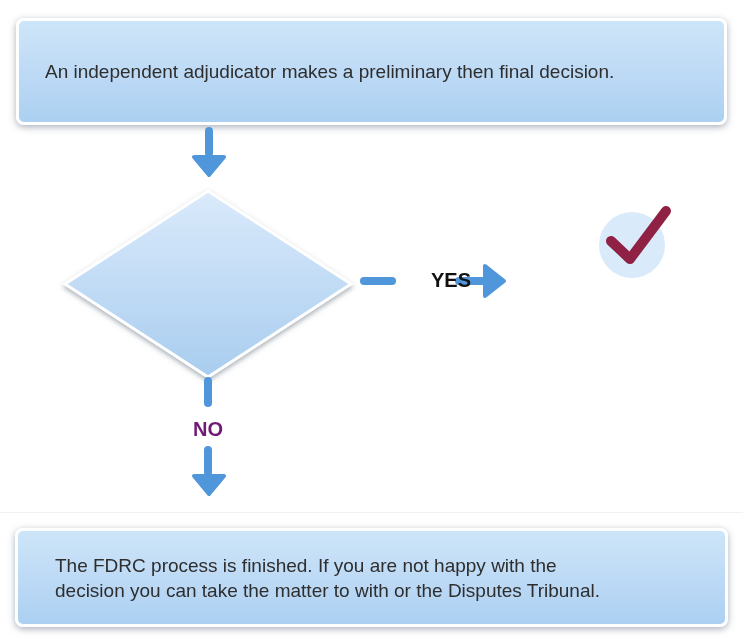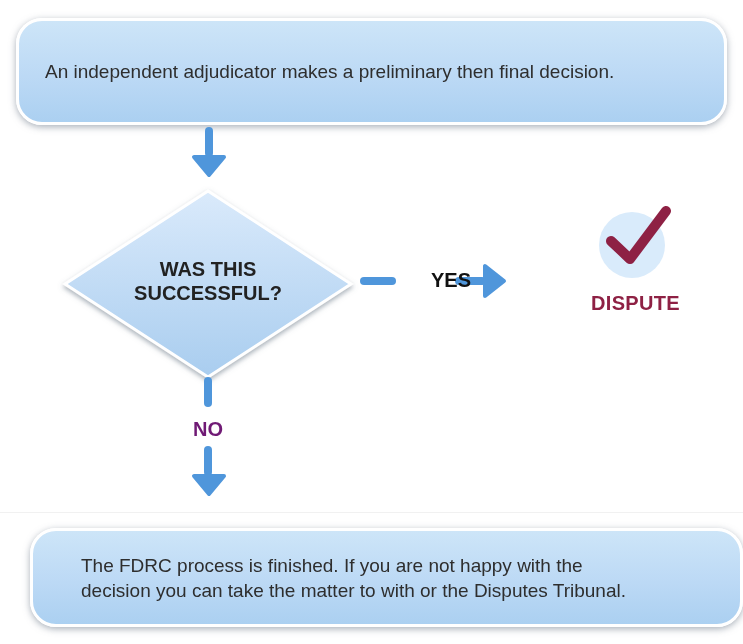--- a/index.html
+++ b/index.html
@@ -4,27 +4,27 @@
 <style>
   html,body{margin:0;padding:0;background:#fff;}
   .canvas{
     position:relative;width:743px;height:644px;background:#ffffff;overflow:hidden;
     font-family:"Liberation Sans","DejaVu Sans",sans-serif;
   }
   .divider{position:absolute;left:0;top:512px;width:743px;height:1px;background:rgba(0,0,0,0.055);}
   .box{
     position:absolute;box-sizing:border-box;
     background:linear-gradient(180deg,#cde5f8 0%,#bcd9f5 55%,#abd0f1 100%);
-    border:3px solid #ffffff;border-radius:26px;
+    border:3px solid #ffffff;border-radius:8px;
     box-shadow:0 2px 7px rgba(96,110,125,0.55);
     display:flex;align-items:center;
     color:#2e2e2e;font-size:19px;line-height:25px;
   }
   .top-box{left:16px;top:18px;width:711px;height:107px;padding-left:26px;}
-  .bottom-box{left:30px;top:528px;width:713px;height:99px;padding-left:48px;}
+  .bottom-box{left:15px;top:528px;width:713px;height:99px;padding-left:37px;}
   .shape-layer{position:absolute;left:0;top:0;width:743px;height:644px;pointer-events:none;}
   .label{position:absolute;text-align:center;font-weight:bold;color:#1c1c1c;}
   .diamond-label{left:98px;top:257px;width:220px;font-size:20px;line-height:24px;color:#222222;}
   .yes-label{left:422px;top:269px;width:58px;font-size:20px;color:#111111;}
   .no-label{left:183px;top:418px;width:50px;font-size:20px;color:#701a75;}
   .resolved-circle{position:absolute;left:599px;top:212px;width:66px;height:66px;border-radius:50%;background:#d9ebfb;}
   .resolved-label{left:558px;top:290px;width:155px;font-size:20px;line-height:27px;color:#8e2144;letter-spacing:0.3px;}
 </style>
 </head>
 <body>
@@ -61,34 +61,29 @@
       <polygon points="485,266 485,296 504,281" stroke-width="4" stroke-linejoin="round"></polygon>
     </g>
 
     <g stroke="#4f96db" fill="#4f96db">
       <line x1="208" y1="381" x2="208" y2="403" stroke-width="8" stroke-linecap="round"></line>
       <line x1="208" y1="450" x2="208" y2="472" stroke-width="8" stroke-linecap="round"></line>
       <polygon points="194,476 224,476 209,494" stroke-width="4" stroke-linejoin="round"></polygon>
     </g>
   </svg>
 
-  <div class="label diamond-label">
-    <div>WAS THIS</div>
-    <div>SUCCESSFUL?</div>
-  </div>
 
   <div class="label yes-label">YES</div>
   <div class="label no-label">NO</div>
 
   <div class="resolved-circle"></div>
   <svg class="shape-layer" viewBox="0 0 743 644">
     <polyline points="611,241 630,259 666,211" fill="none" stroke="#8e2144" stroke-width="10" stroke-linecap="round" stroke-linejoin="round"></polyline>
   </svg>
   <div class="label resolved-label">
-    <div>DISPUTE</div>
   </div>
 
   <div class="box bottom-box">
     <div>
       <div>The FDRC process is finished. If you are not happy with the</div>
       <div>decision you can take the matter to with or the Disputes Tribunal.</div>
     </div>
   </div>
 
 </div>

